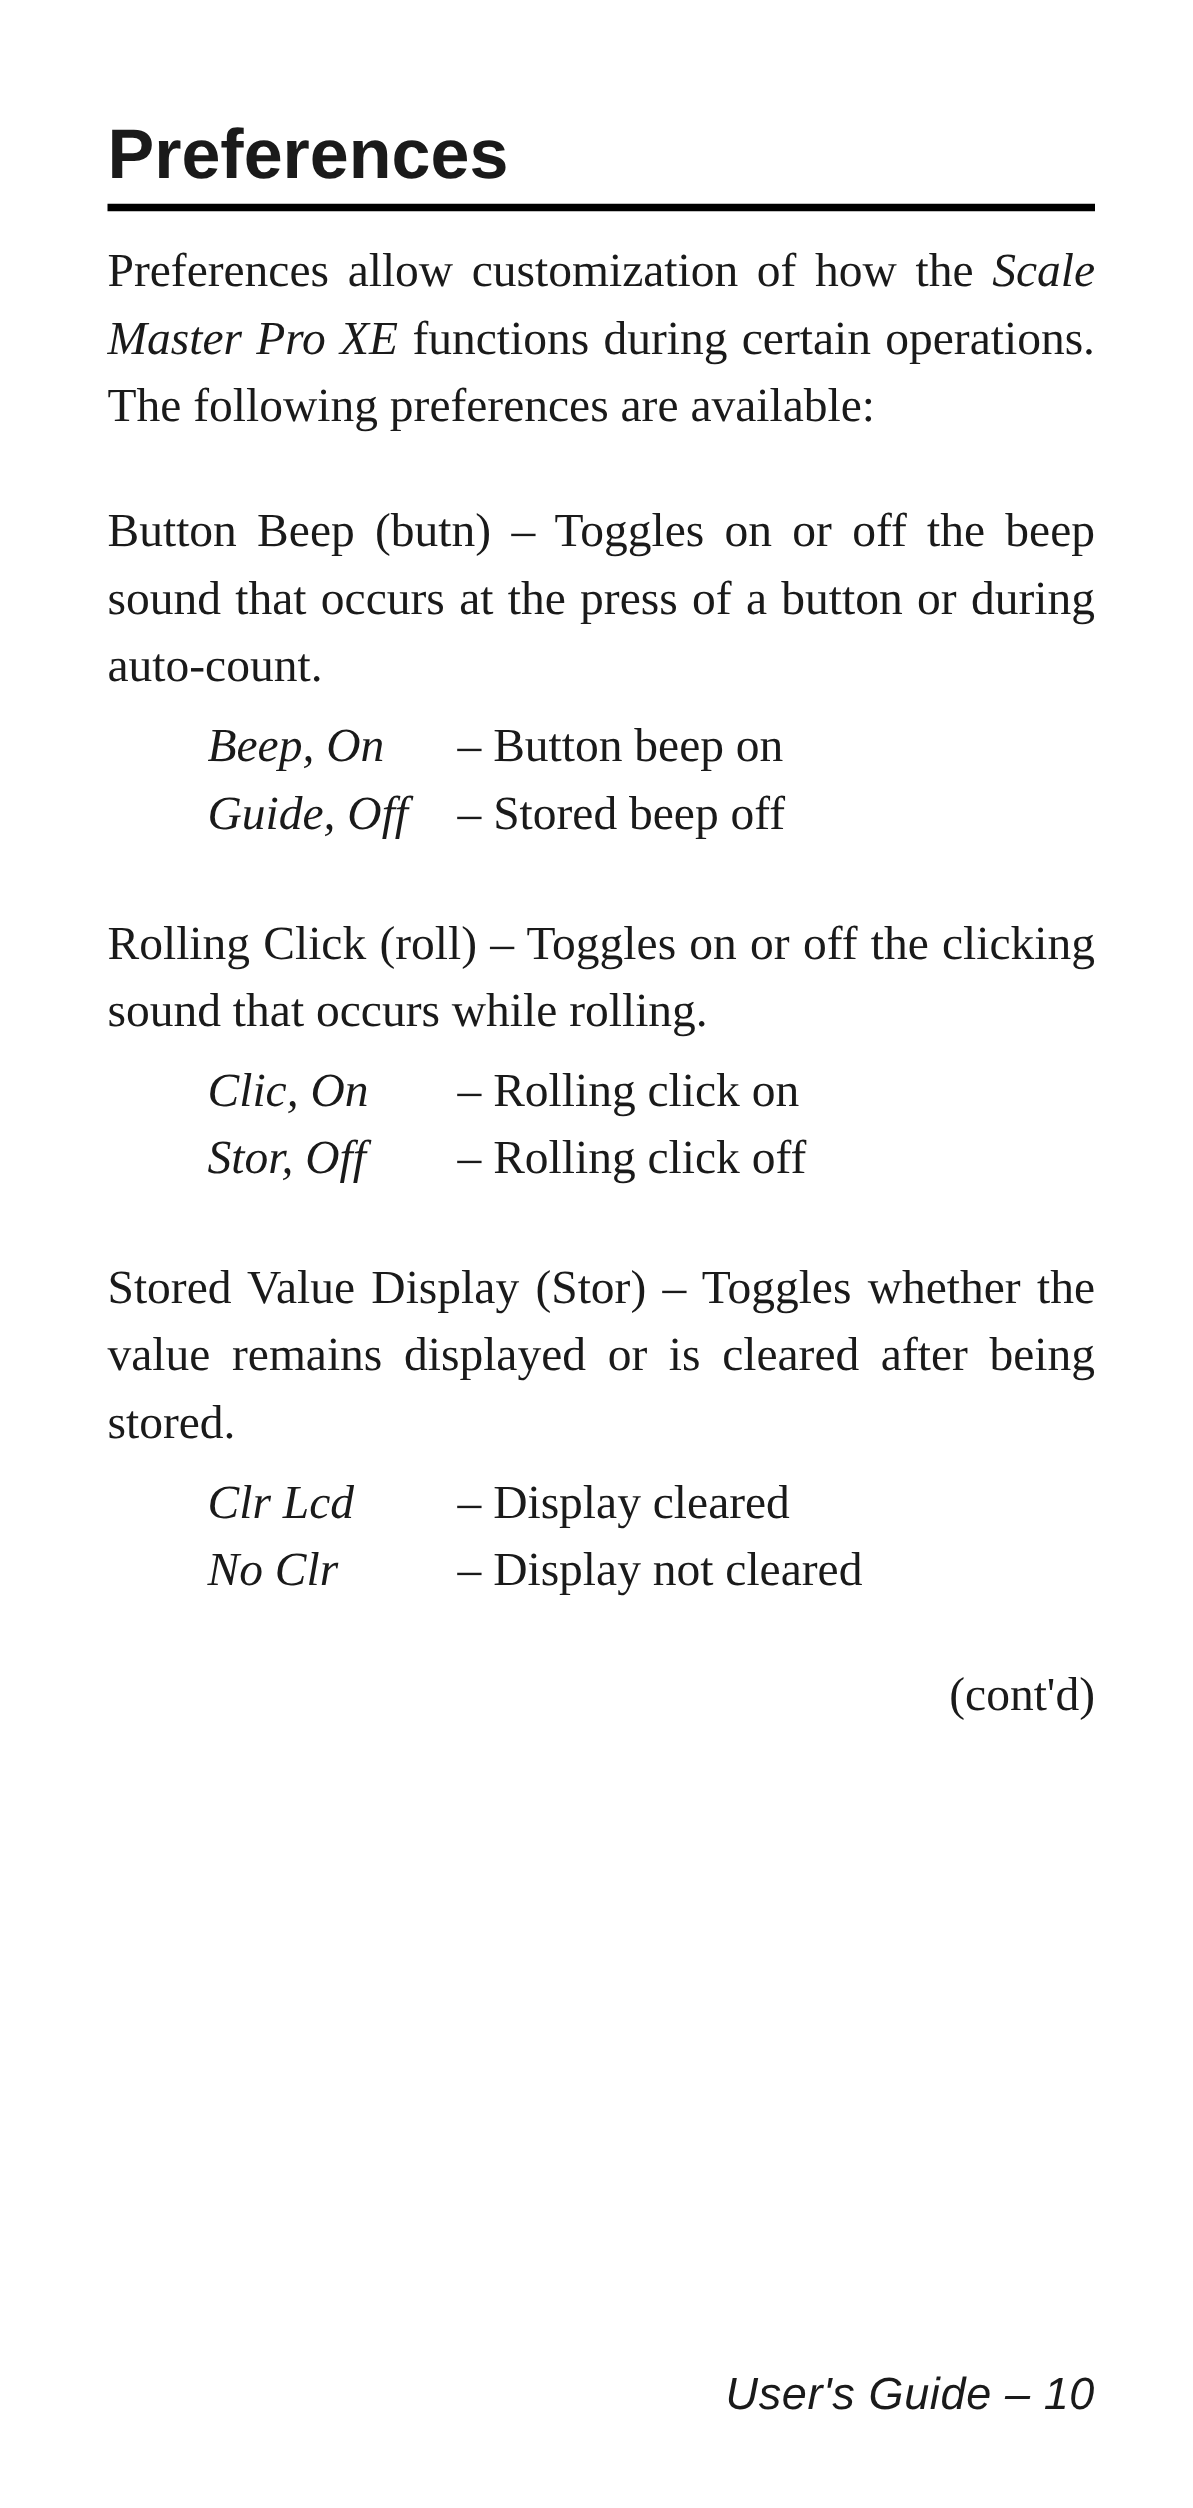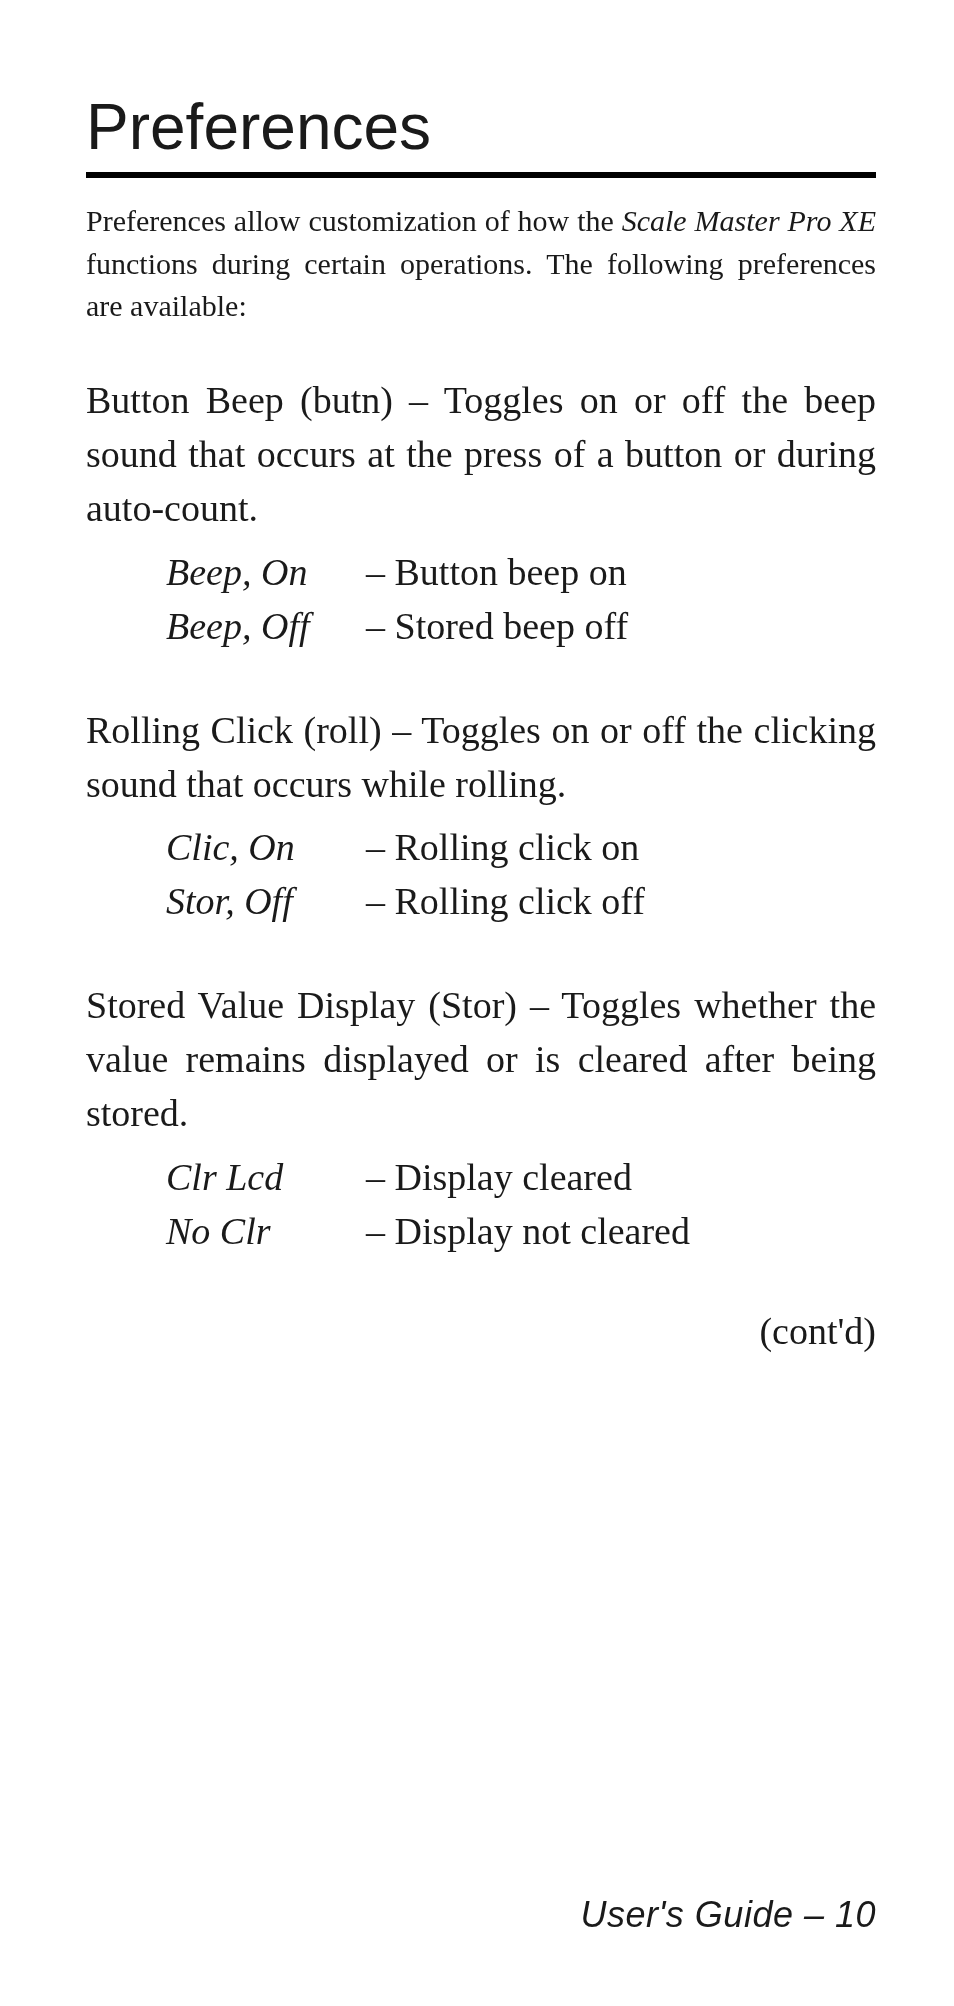--- a/index.html
+++ b/index.html
@@ -18,33 +18,33 @@
     padding: 90px 78px 70px 86px;
     display: flex;
     flex-direction: column;
   }
   .content {
     flex: 1 0 auto;
   }
   h1.title {
     font-family: "Arial Narrow", "Helvetica Neue", Arial, sans-serif;
     font-stretch: condensed;
-    font-weight: 400;
-    font-size: 64px;
+    font-weight: 700;
+    font-size: 56px;
     letter-spacing: 0px;
     margin: 0 0 8px 0;
     padding: 0 0 0 0;
   }
   .rule {
     border: none;
     border-top: 6px solid #000;
     margin: 0 0 22px 0;
   }
   p.intro {
-    font-size: 30px;
+    font-size: 38px;
     line-height: 1.42;
     margin: 0 0 46px 0;
     text-align: justify;
   }
   .product-name {
     font-style: italic;
   }
   .pref-block {
     margin: 0 0 50px 0;
   }
@@ -102,21 +102,21 @@
 
     <div class="pref-block">
       <p class="pref-desc">
         <span class="pref-title">Button Beep (butn)</span><span> – Toggles on or off the beep sound that occurs at the press of a button or during auto-count.</span>
       </p>
       <div class="opt-row">
         <span class="opt-key">Beep, On</span>
         <span class="opt-val">– Button beep on</span>
       </div>
       <div class="opt-row">
-        <span class="opt-key">Beep, Off</span>
+        <span class="opt-key">Guide, Off</span>
         <span class="opt-val">– Stored beep off</span>
       </div>
     </div>
 
     <div class="pref-block">
       <p class="pref-desc">
         <span class="pref-title">Rolling Click (roll)</span><span> – Toggles on or off the clicking sound that occurs while rolling.</span>
       </p>
       <div class="opt-row">
         <span class="opt-key">Clic, On</span>

